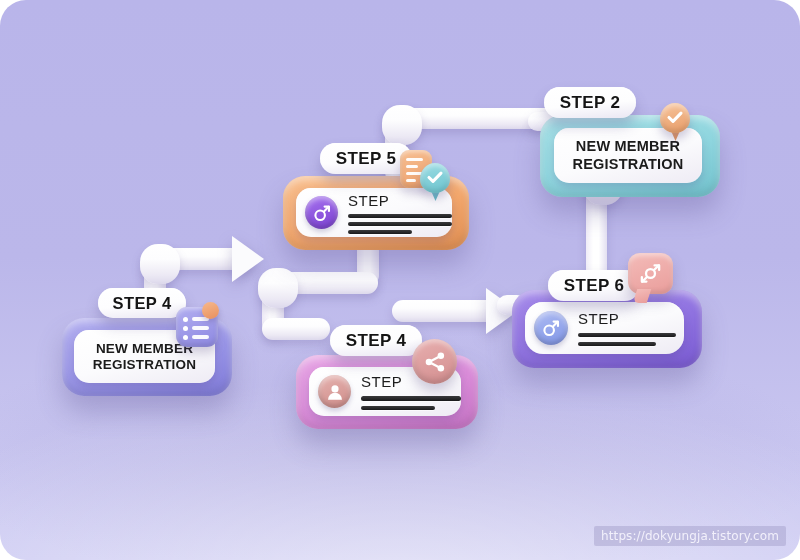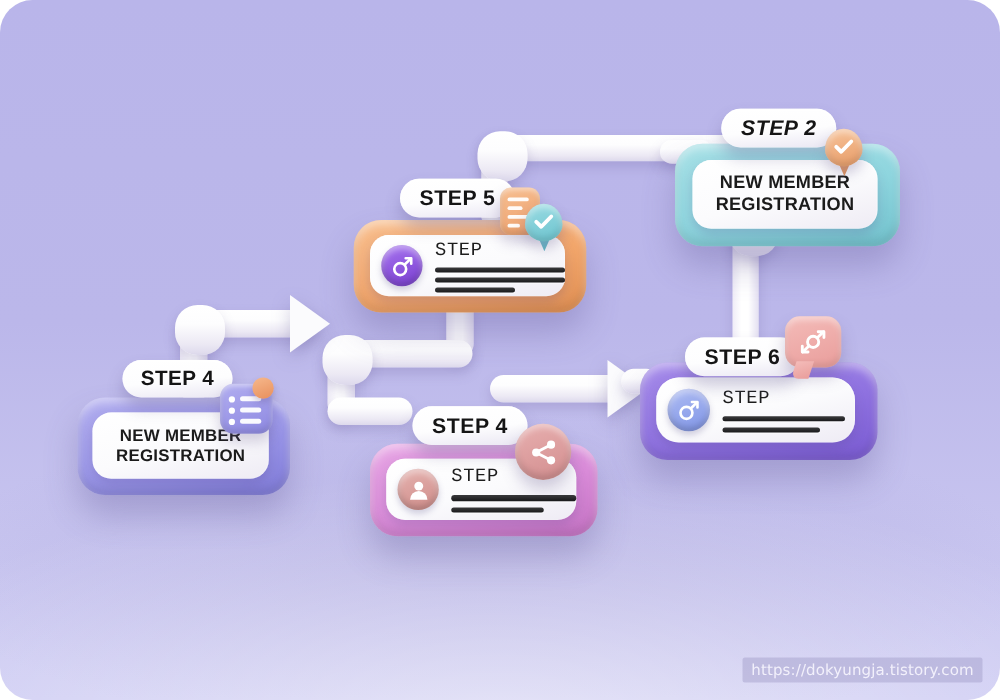--- a/index.html
+++ b/index.html
@@ -34,21 +34,21 @@
     position:absolute;border-radius:999px;
     background:linear-gradient(175deg,#ffffff 0%,#fdfdfe 55%,#eae7f3 100%);
     box-shadow:0 8px 13px rgba(90,80,140,.30), inset 0 2px 3px rgba(255,255,255,.9);
     display:flex;align-items:center;justify-content:center;
     font-weight:bold;color:#151515;letter-spacing:.4px;
     z-index:6;
   }
 
   .bigtext{font-weight:bold;color:#1b1b1b;text-align:center;line-height:1.18;letter-spacing:.2px;}
 
-  .step-word{font-weight:normal;color:#1d1d1d;letter-spacing:.5px;font-family:Liberation Mono, monospace;}
+  .step-word{font-weight:normal;color:#1d1d1d;letter-spacing:.5px;}
   .bar{background:linear-gradient(180deg,#3a3a3c,#19191b);border-radius:3px;box-shadow:0 1px 0 rgba(255,255,255,.55);}
 
   .avatar{border-radius:50%;display:flex;align-items:center;justify-content:center;box-shadow:inset 0 -3px 5px rgba(0,0,0,.18), inset 0 3px 5px rgba(255,255,255,.45), 0 3px 5px rgba(80,70,130,.25);}
 
   .badge-doc{position:absolute;border-radius:9px;box-shadow:0 6px 10px rgba(100,85,140,.28), inset 0 -3px 5px rgba(0,0,0,.12), inset 0 2px 4px rgba(255,255,255,.5);}
   .doc-line{position:absolute;background:#fff;border-radius:2px;opacity:.95;}
 
   .pin{position:absolute;width:30px;height:30px;border-radius:50% 50% 50% 50%/55% 55% 45% 45%;box-shadow:0 6px 10px rgba(100,85,140,.30), inset 0 -3px 5px rgba(0,0,0,.12), inset 0 3px 5px rgba(255,255,255,.45);}
   .pin:after{content:"";position:absolute;left:50%;top:68%;width:16px;height:16px;transform:translateX(-50%) rotate(45deg);border-radius:0 0 5px 0;}
 
@@ -100,21 +100,21 @@
   <div class="pipe" style="left:497px;top:295px;width:30px;height:20px;"></div>
 
   <div class="card" style="left:540px;top:115px;width:180px;height:82px;background:linear-gradient(165deg,#a7e0e6 0%,#8ed5de 55%,#72c2cd 100%);">
     <div class="inner" style="left:14px;top:13px;right:18px;bottom:14px;justify-content:center;">
       <div class="bigtext" style="font-size:14.5px;width:100%;">
         <div>NEW MEMBER</div>
         <div>REGISTRATION</div>
       </div>
     </div>
   </div>
-  <div class="pill" style="left:577px;top:87px;width:92px;height:31px;font-size:17px;font-style:italic;">STEP 2</div>
+  <div class="pill" style="left:544px;top:87px;width:92px;height:31px;font-size:17px;">STEP 2</div>
   <div class="pin" style="left:660px;top:103px;background:linear-gradient(165deg,#f7c49b,#e79c68);z-index:7;">
     <svg width="30" height="30" viewBox="0 0 30 30" style="position:relative;z-index:2;">
       <path d="M9 14.5 L13 18.4 L21 10.2" fill="none" stroke="#ffffff" stroke-width="3.1" stroke-linecap="round" stroke-linejoin="round"></path>
     </svg>
   </div>
   <div style="position:absolute;left:668px;top:124px;width:15px;height:17px;background:linear-gradient(165deg,#eba873,#de9059);clip-path:polygon(0 0,100% 0,50% 100%);z-index:6;"></div>
 
   <div class="card" style="left:283px;top:176px;width:186px;height:74px;background:linear-gradient(165deg,#f8bf8f 0%,#f2a66b 55%,#e08f53 100%);">
     <div class="inner" style="left:13px;top:12px;right:17px;bottom:13px;padding-left:9px;">
       <div class="avatar" style="width:33px;height:33px;background:linear-gradient(160deg,#a673ef,#7a3fd0);flex:none;">

